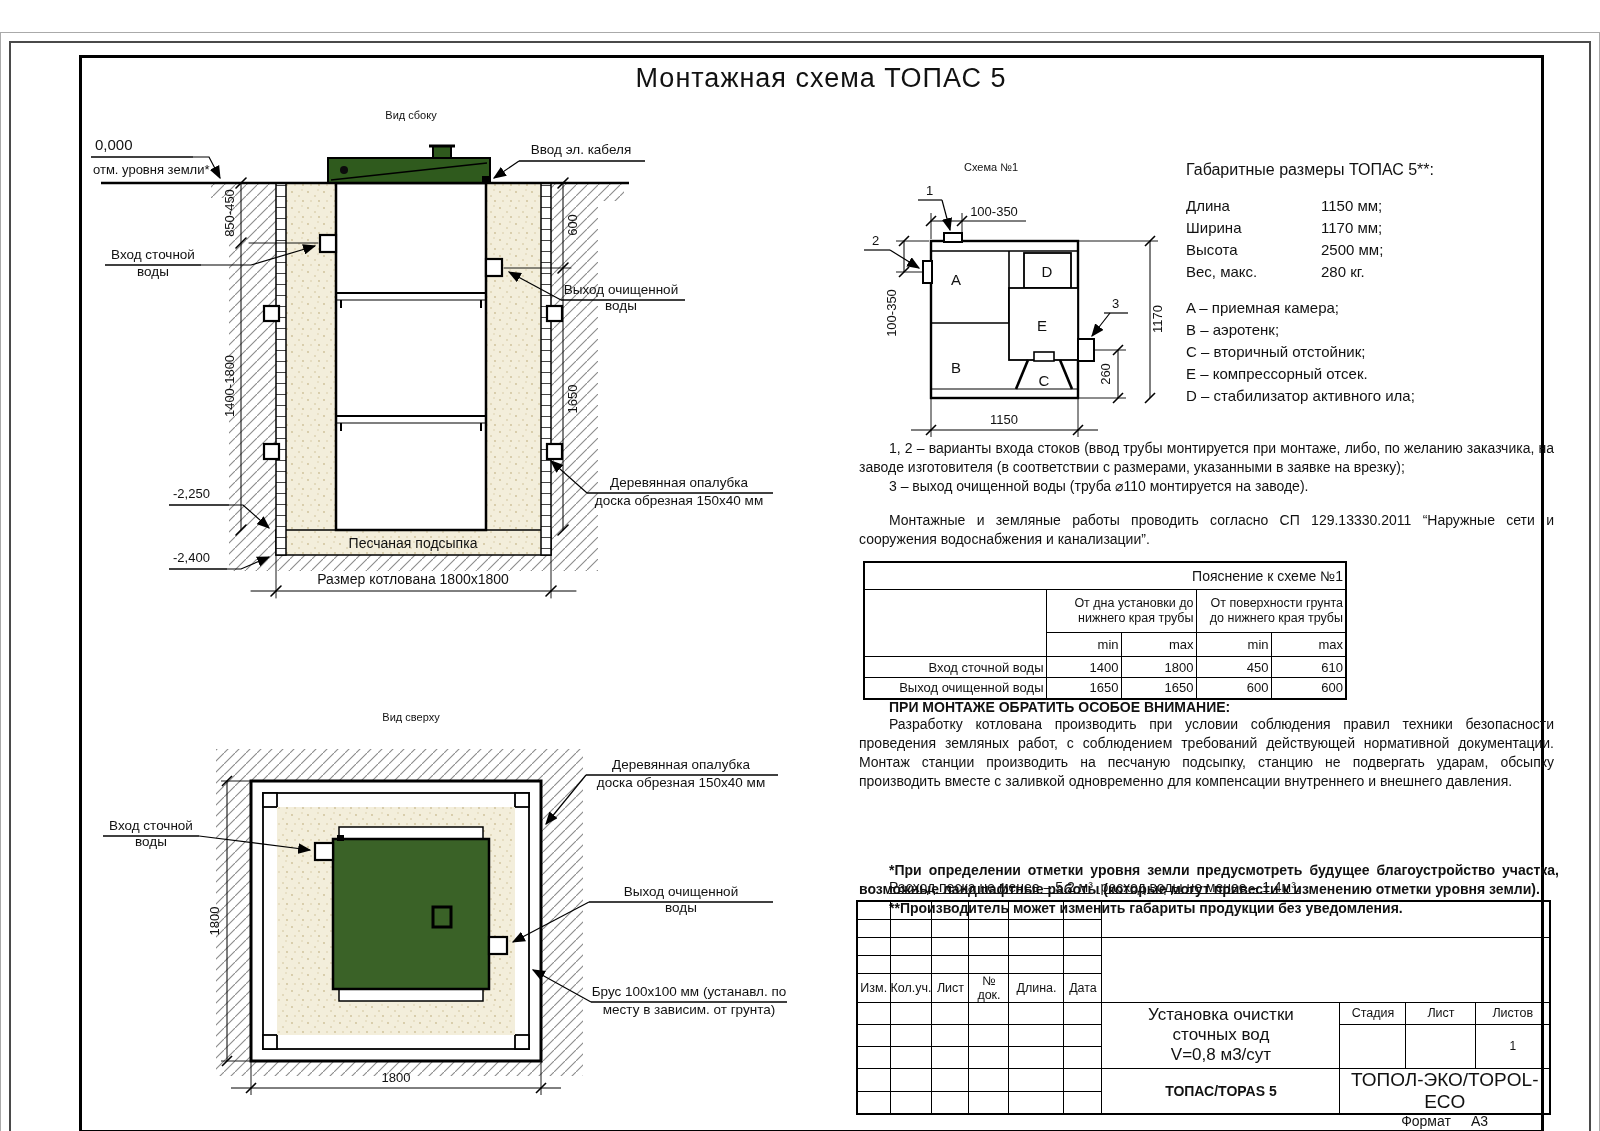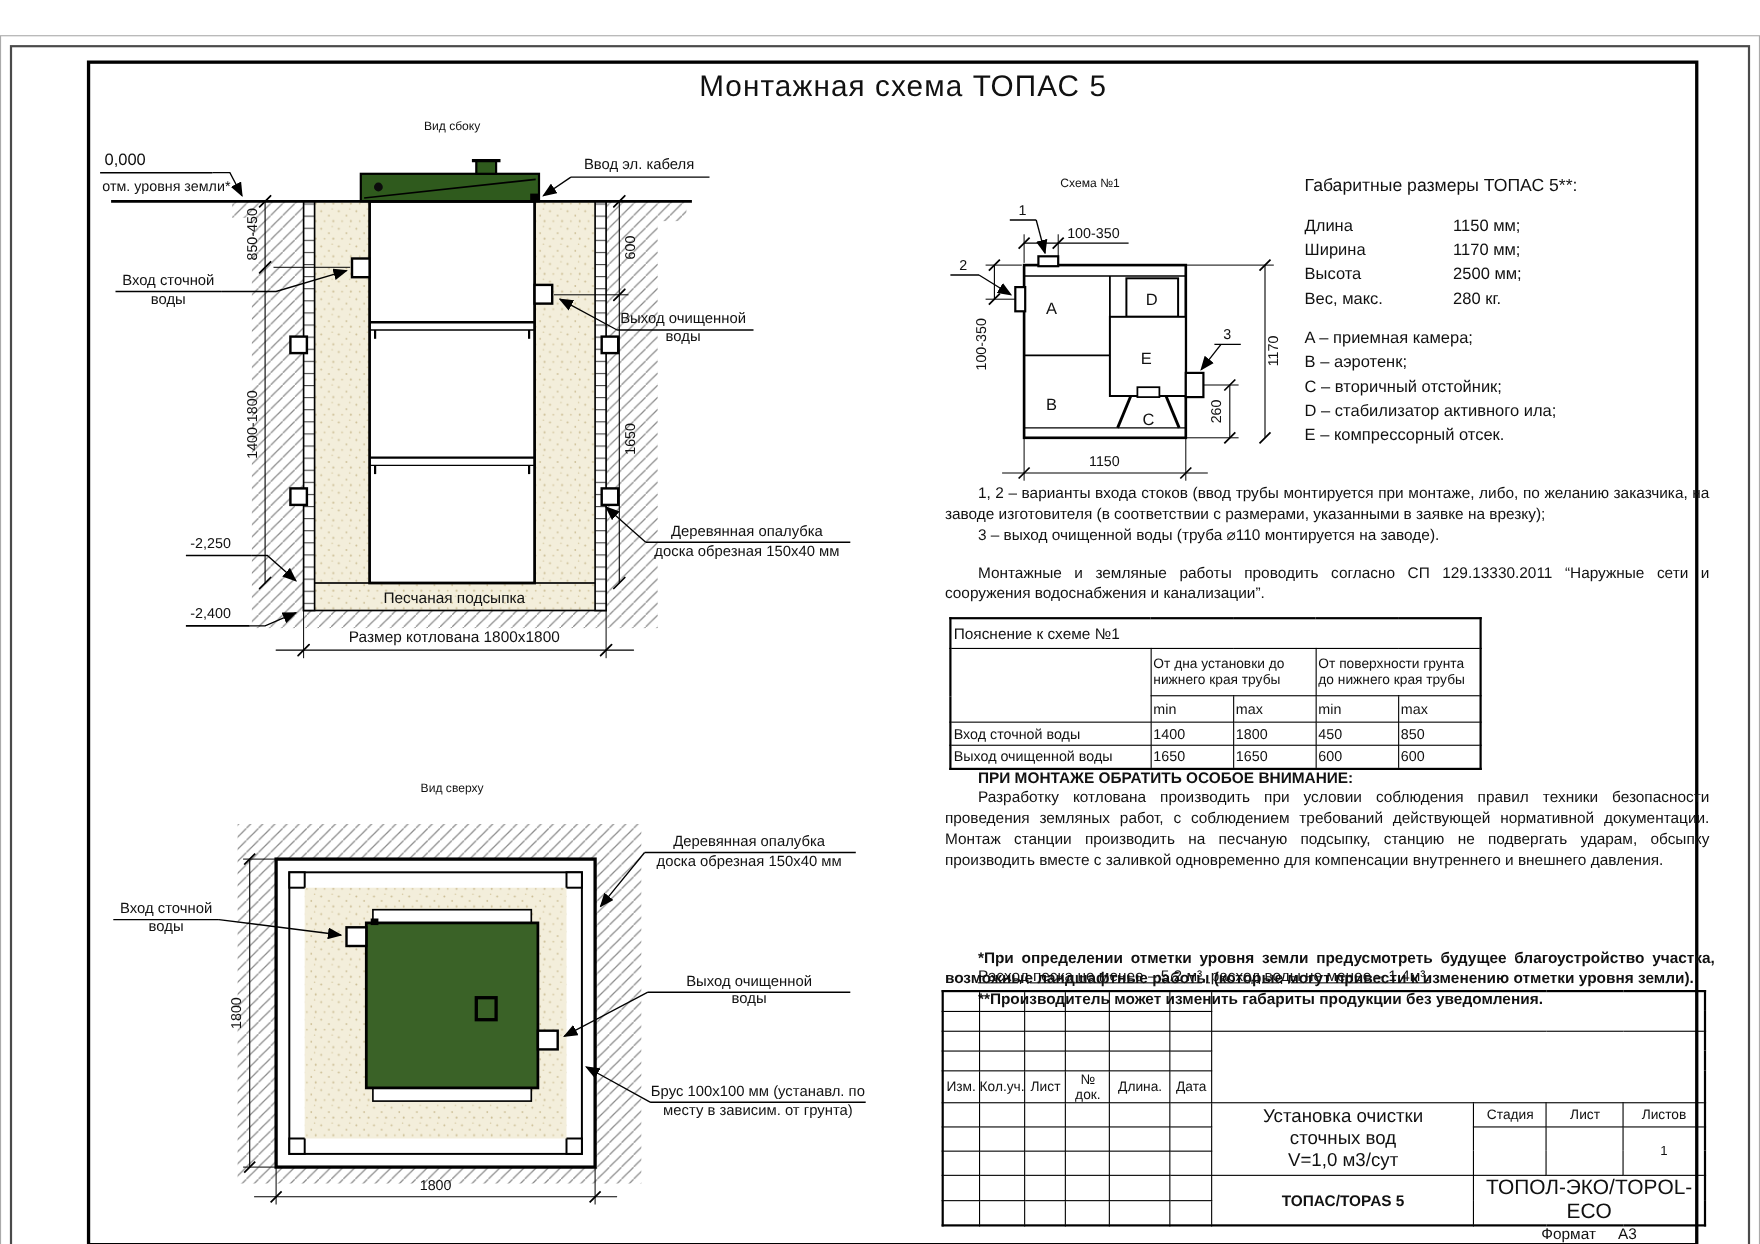--- a/index.html
+++ b/index.html
@@ -11,21 +11,21 @@
   .abs{position:absolute;}
   .main-title{font-size:27px;letter-spacing:1px;text-align:center;}
   .view-title{font-size:11px;text-align:center;}
   .block{font-size:14px;line-height:19px;text-align:justify;}
   .block p{margin:0 0 0 0;text-indent:30px;}
   .specs-title{font-size:16px;}
   .spec-row{display:flex;font-size:15px;line-height:22px;}
   .spec-row .nm{width:135px;}
   .legend{margin-top:14px;font-size:15px;line-height:22px;}
   table.explain{border-collapse:collapse;table-layout:fixed;font-size:13px;}
-  table.explain td{border:1.6px solid #000;text-align:left;padding:1px 2px;vertical-align:middle;}
+  table.explain td{border:1.6px solid #000;text-align:right;padding:1px 2px;vertical-align:middle;}
   table.explain{border:2.5px solid #000;}
   .t-title{font-size:14px;height:24px;}
   .t-group{font-size:12.5px;line-height:15px;height:40px;}
   .t-mm{height:21px;}
   .t-row{height:21px;}
   .att-title{font-size:14px;font-weight:bold;text-indent:30px;}
   .consump{font-size:14px;text-decoration:underline;}
   table.stamp{border-collapse:collapse;table-layout:fixed;font-size:12px;border:2.5px solid #000;}
   table.stamp td{border:1.6px solid #000;padding:0;text-align:center;vertical-align:middle;overflow:hidden;}
   .st-product{font-size:17px;line-height:20px;}
@@ -322,22 +322,22 @@
         </div>
       <div class="spec-row">
           <span class="nm">Вес, макс.</span>
           <span>280 кг.</span>
         </div>
     </div>
     <div class="legend">
       <div>A – приемная камера;</div>
       <div>B – аэротенк;</div>
       <div>C – вторичный отстойник;</div>
+      <div>E – компрессорный отсек.</div>
       <div>D – стабилизатор активного ила;</div>
-      <div>E – компрессорный отсек.</div>
     </div>
   </div>
 
   <div class="abs block" style="left:858px;top:406px;width:695px;">
     <p>1, 2 – варианты входа  стоков (ввод трубы монтируется при монтаже, либо, по желанию заказчика, на заводе изготовителя (в соответствии с размерами, указанными в заявке на врезку);</p>
     <p>3 – выход очищенной воды (труба ⌀110 монтируется на заводе).</p>
   </div>
   <div class="abs block" style="left:858px;top:478px;width:695px;">
     <p>Монтажные и земляные работы проводить согласно СП 129.13330.2011 “Наружные сети и сооружения водоснабжения и канализации”.</p>
   </div>
@@ -363,21 +363,21 @@
       <td class="t-mm">min</td>
       <td class="t-mm">max</td>
       <td class="t-mm">min</td>
       <td class="t-mm">max</td>
     </tr>
     <tr class="t-row">
       <td>Вход сточной воды</td>
       <td>1400</td>
       <td>1800</td>
       <td>450</td>
-      <td>850</td>
+      <td>610</td>
     </tr>
     <tr class="t-row">
       <td>Выход очищенной воды</td>
       <td>1650</td>
       <td>1650</td>
       <td>600</td>
       <td>600</td>
     </tr>
   </tbody>
     </table>
@@ -454,21 +454,21 @@
     <tr style="height:22px">
       <td></td>
           <td></td>
           <td></td>
           <td></td>
           <td></td>
           <td></td>
       <td rowspan="3" class="st-product">
         <div>Установка очистки</div>
         <div>сточных вод</div>
-        <div>V=1,0 м3/сут</div>
+        <div>V=0,8 м3/сут</div>
       </td>
       <td class="st-small">Стадия</td>
       <td class="st-small">Лист</td>
       <td class="st-small">Листов</td>
     </tr>
     <tr style="height:22px">
       <td></td>
           <td></td>
           <td></td>
           <td></td>

